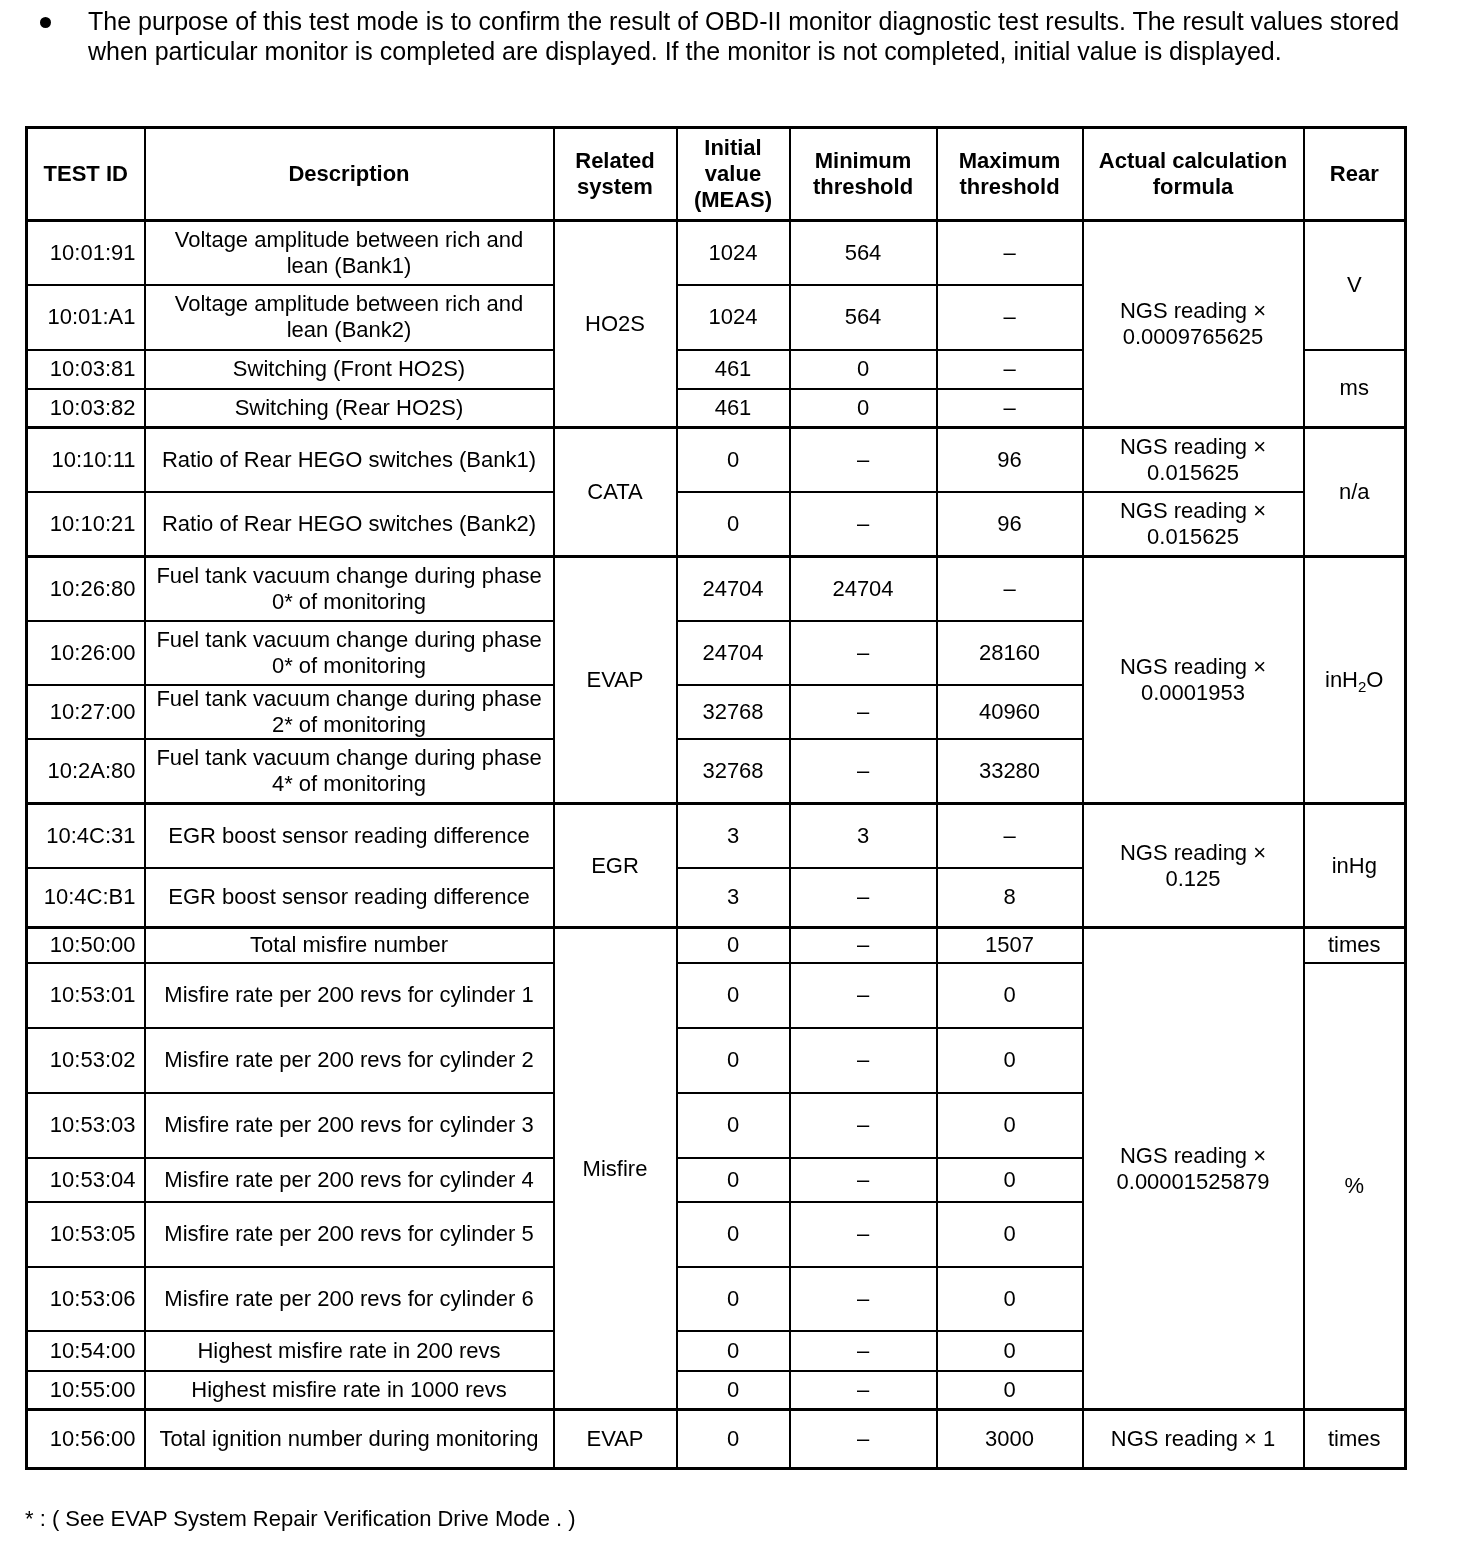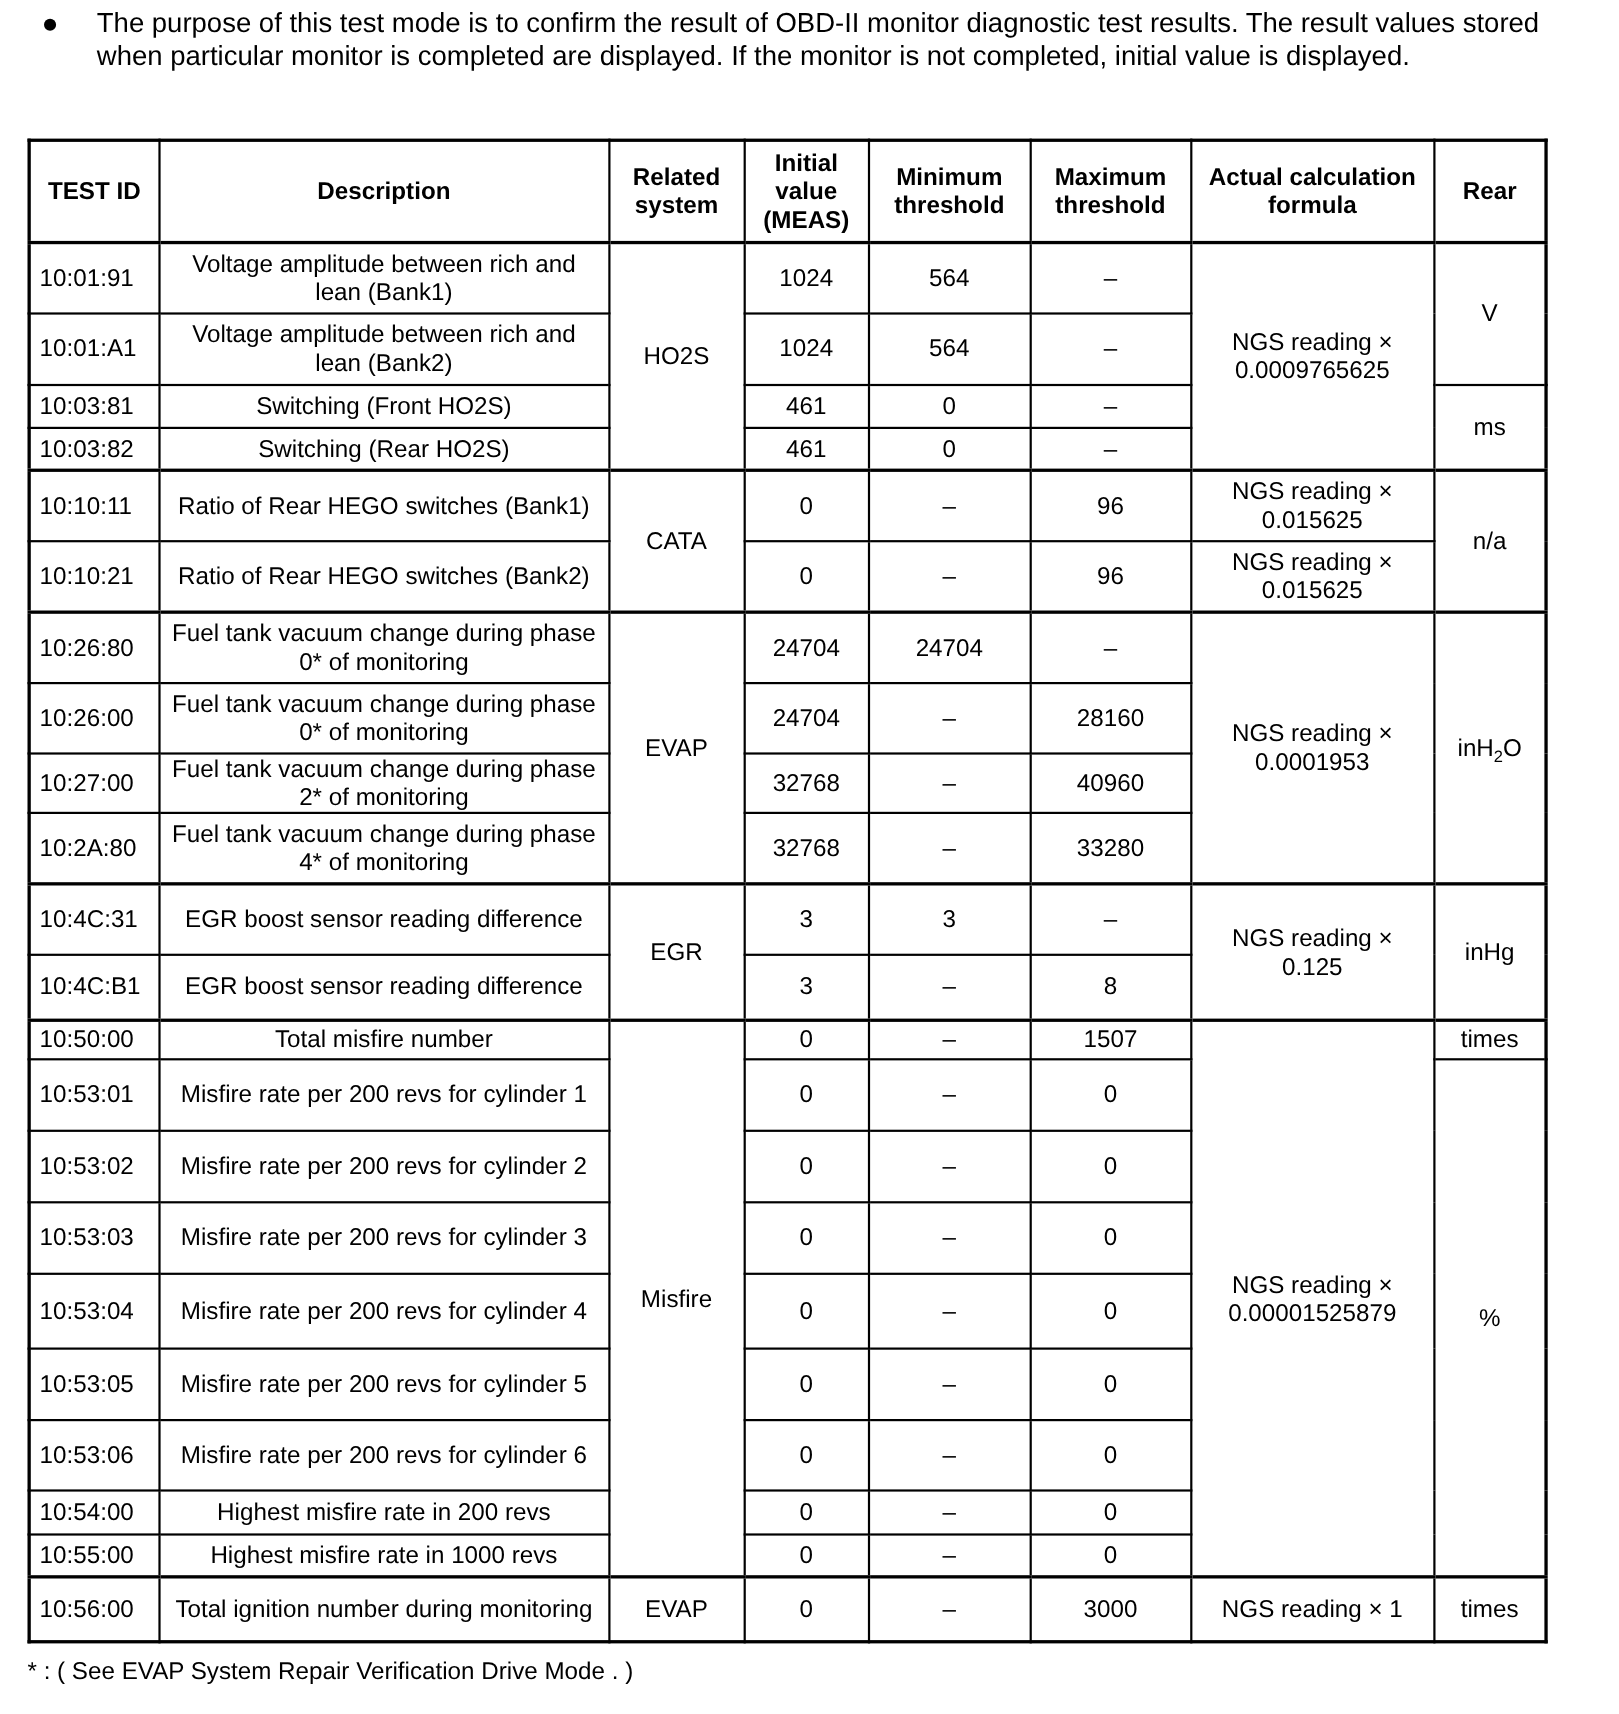--- a/index.html
+++ b/index.html
@@ -6,21 +6,21 @@
   body { width:1472px; height:1558px; position:relative; font-family:"Liberation Sans", sans-serif; color:#000; overflow:hidden; }
   .intro { position:absolute; left:40px; top:6px; width:1380px; font-size:25px; line-height:30px; }
   .intro .bullet { position:absolute; left:0; top:11px; width:11px; height:11px; border-radius:50%; background:#000; }
   .intro .text { margin-left:48px; }
   table.obd { position:absolute; left:25px; top:126px; border-collapse:collapse; table-layout:fixed; font-size:22px; line-height:26px; }
   table.obd th, table.obd td { border:2px solid #000; padding:0 8px; vertical-align:middle; }
   table.obd { border:3px solid #000; }
   table.obd th { font-weight:bold; text-align:center; font-size:22px; line-height:26px; }
   td.c { text-align:center; }
   td.l { text-align:center; }
-  td.id { text-align:left; padding:0 4px; }
+  td.id { text-align:right; padding:0 4px; }
   tr.sep > td, tr.sep > th { border-top:3px solid #000; }
   .footnote { position:absolute; left:25px; top:1506px; font-size:22px; line-height:26px; }
   sub { font-size:15px; line-height:0; }
 </style>
 </head>
 <body>
 
 <div class="intro">
   <span class="bullet"></span>
   <div class="text">The purpose of this test mode is to confirm the result of OBD-II monitor diagnostic test results. The result values stored when particular monitor is completed are displayed. If the monitor is not completed, initial value is displayed.</div>
@@ -178,21 +178,21 @@
       <td class="c">–</td>
       <td class="c">0</td>
     </tr>
     <tr style="height:65px">
       <td class="id">10:53:03</td>
       <td class="l">Misfire rate per 200 revs for cylinder 3</td>
       <td class="c">0</td>
       <td class="c">–</td>
       <td class="c">0</td>
     </tr>
-    <tr style="height:68px">
+    <tr style="height:44px">
       <td class="id">10:53:04</td>
       <td class="l">Misfire rate per 200 revs for cylinder 4</td>
       <td class="c">0</td>
       <td class="c">–</td>
       <td class="c">0</td>
     </tr>
     <tr style="height:65px">
       <td class="id">10:53:05</td>
       <td class="l">Misfire rate per 200 revs for cylinder 5</td>
       <td class="c">0</td>

